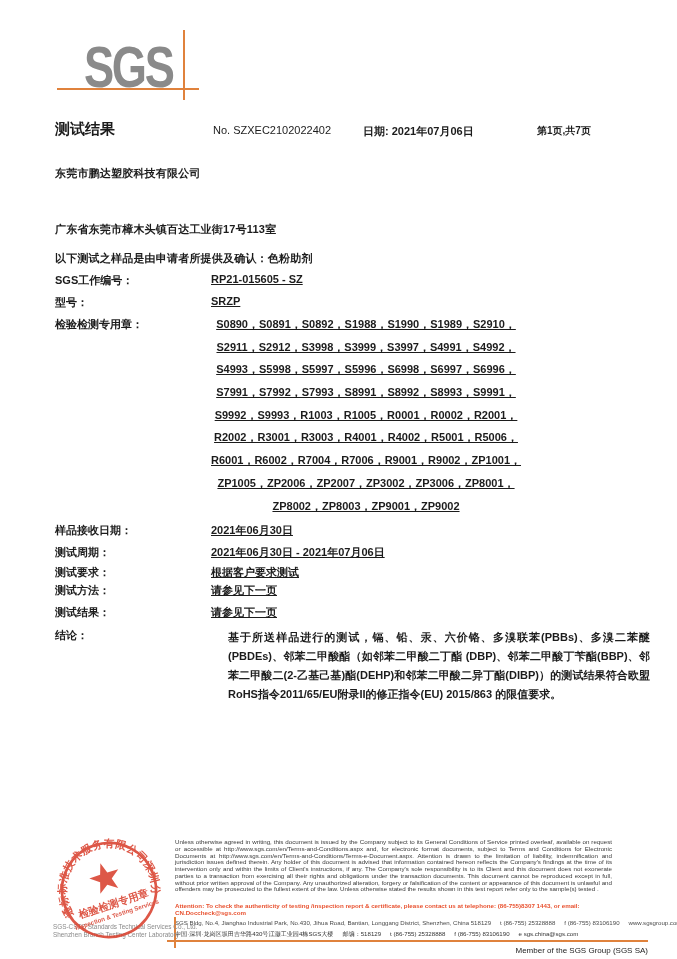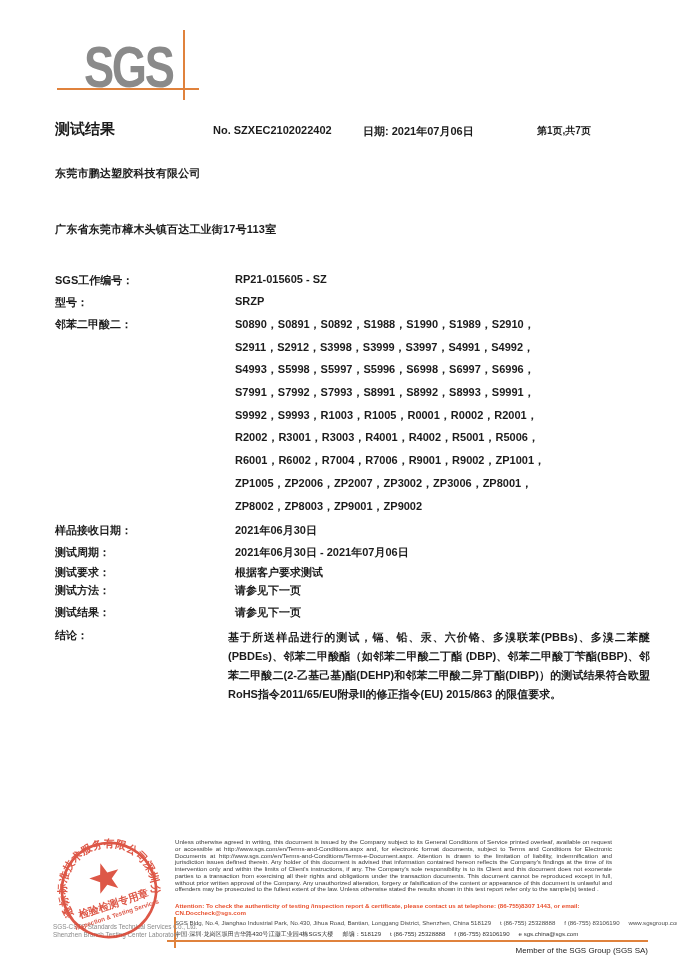--- a/index.html
+++ b/index.html
@@ -9,32 +9,32 @@
   }
 
   
   .logo-text{position:absolute;left:84px;top:38px;font-size:58px;font-weight:bold;color:#8a8a8a;
     letter-spacing:-3px;line-height:1;transform:scale(.78,1);transform-origin:left top;}
   .logo-hline{position:absolute;left:57px;top:88px;width:142px;height:2px;background:#e0823c;}
   .logo-vline{position:absolute;left:183px;top:30px;width:2px;height:70px;background:#e0823c;}
 
   
   .title{position:absolute;left:55px;top:120px;font-size:15px;font-weight:bold;}
-  .report-no{position:absolute;left:213px;top:124px;font-size:11px;font-weight:bold;}
+  .report-no{position:absolute;left:213px;top:124px;font-size:11px;font-weight:normal;}
   .report-date{position:absolute;left:363px;top:124px;font-size:11px;font-weight:bold;}
   .page-info{position:absolute;left:537px;top:124px;font-size:10px;font-weight:bold;}
 
   .line-11{font-size:11px;font-weight:bold;letter-spacing:.2px;}
   .company{position:absolute;left:55px;top:166px;}
   .company-addr{position:absolute;left:55px;top:189px;margin-top:33px;}
   .intro{position:absolute;left:55px;top:251px;}
 
   .lbl{position:absolute;left:55px;font-size:11px;font-weight:bold;}
-  .val{position:absolute;left:235px;font-size:11px;font-weight:bold;}
-  .ref-lines div{height:22.7px;font-size:11px;font-weight:bold;}
+  .val{position:absolute;left:211px;font-size:11px;font-weight:bold;text-decoration:underline;}
+  .ref-lines div{height:22.7px;font-size:11px;font-weight:bold;text-align:center;}
   .conclusion{position:absolute;left:228px;top:628px;width:422px;font-size:11px;font-weight:bold;
     line-height:19px;text-align:justify;}
 
   
   .legal{position:absolute;left:175px;top:839px;width:437px;font-size:6.2px;line-height:6.75px;
     color:#3a3a3a;text-align:justify;font-weight:normal;}
   .attention{position:absolute;left:175px;top:903px;width:437px;font-size:6.2px;line-height:6.8px;
     color:#e8512f;font-weight:bold;}
   .addr{position:absolute;left:175px;width:495px;font-size:6.1px;color:#4a4a4a;white-space:nowrap;}
   .addr span{margin-right:9px;}
@@ -57,28 +57,29 @@
   <div class="logo-vline"></div>
 
   <div class="title">测试结果</div>
   <div class="report-no">No. SZXEC2102022402</div>
   <div class="report-date">日期: 2021年07月06日</div>
   <div class="page-info">第1页,共7页</div>
 
   <div class="company line-11">东莞市鹏达塑胶科技有限公司</div>
   <div class="company-addr line-11">广东省东莞市樟木头镇百达工业街17号113室</div>
 
+  <div class="intro line-11">以下测试之样品是由申请者所提供及确认：色粉助剂</div>
 
   <div class="lbl" style="top:273px">SGS工作编号：</div>
   <div class="val" style="top:273px">RP21-015605 - SZ</div>
 
   <div class="lbl" style="top:295px">型号：</div>
   <div class="val" style="top:295px">SRZP</div>
 
-  <div class="lbl" style="top:317px">邻苯二甲酸二：</div>
+  <div class="lbl" style="top:317px">检验检测专用章：</div>
   <div class="val ref-lines" style="top:317px">
     <div>S0890，S0891，S0892，S1988，S1990，S1989，S2910，</div>
     <div>S2911，S2912，S3998，S3999，S3997，S4991，S4992，</div>
     <div>S4993，S5998，S5997，S5996，S6998，S6997，S6996，</div>
     <div>S7991，S7992，S7993，S8991，S8992，S8993，S9991，</div>
     <div>S9992，S9993，R1003，R1005，R0001，R0002，R2001，</div>
     <div>R2002，R3001，R3003，R4001，R4002，R5001，R5006，</div>
     <div>R6001，R6002，R7004，R7006，R9001，R9002，ZP1001，</div>
     <div>ZP1005，ZP2006，ZP2007，ZP3002，ZP3006，ZP8001，</div>
     <div>ZP8002，ZP8003，ZP9001，ZP9002</div>

